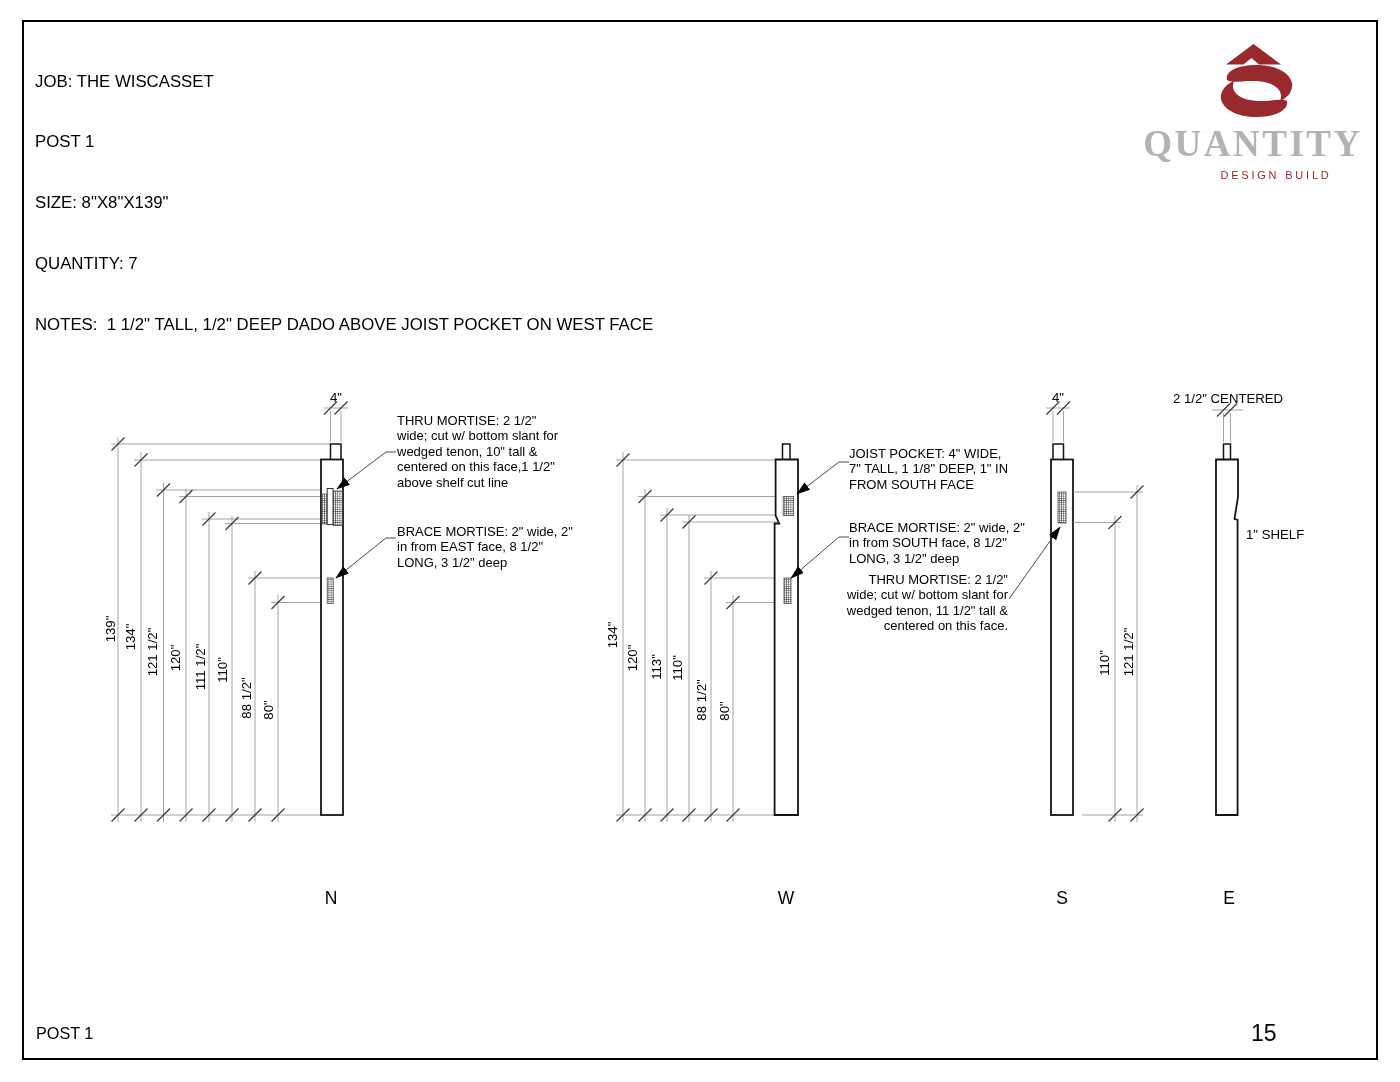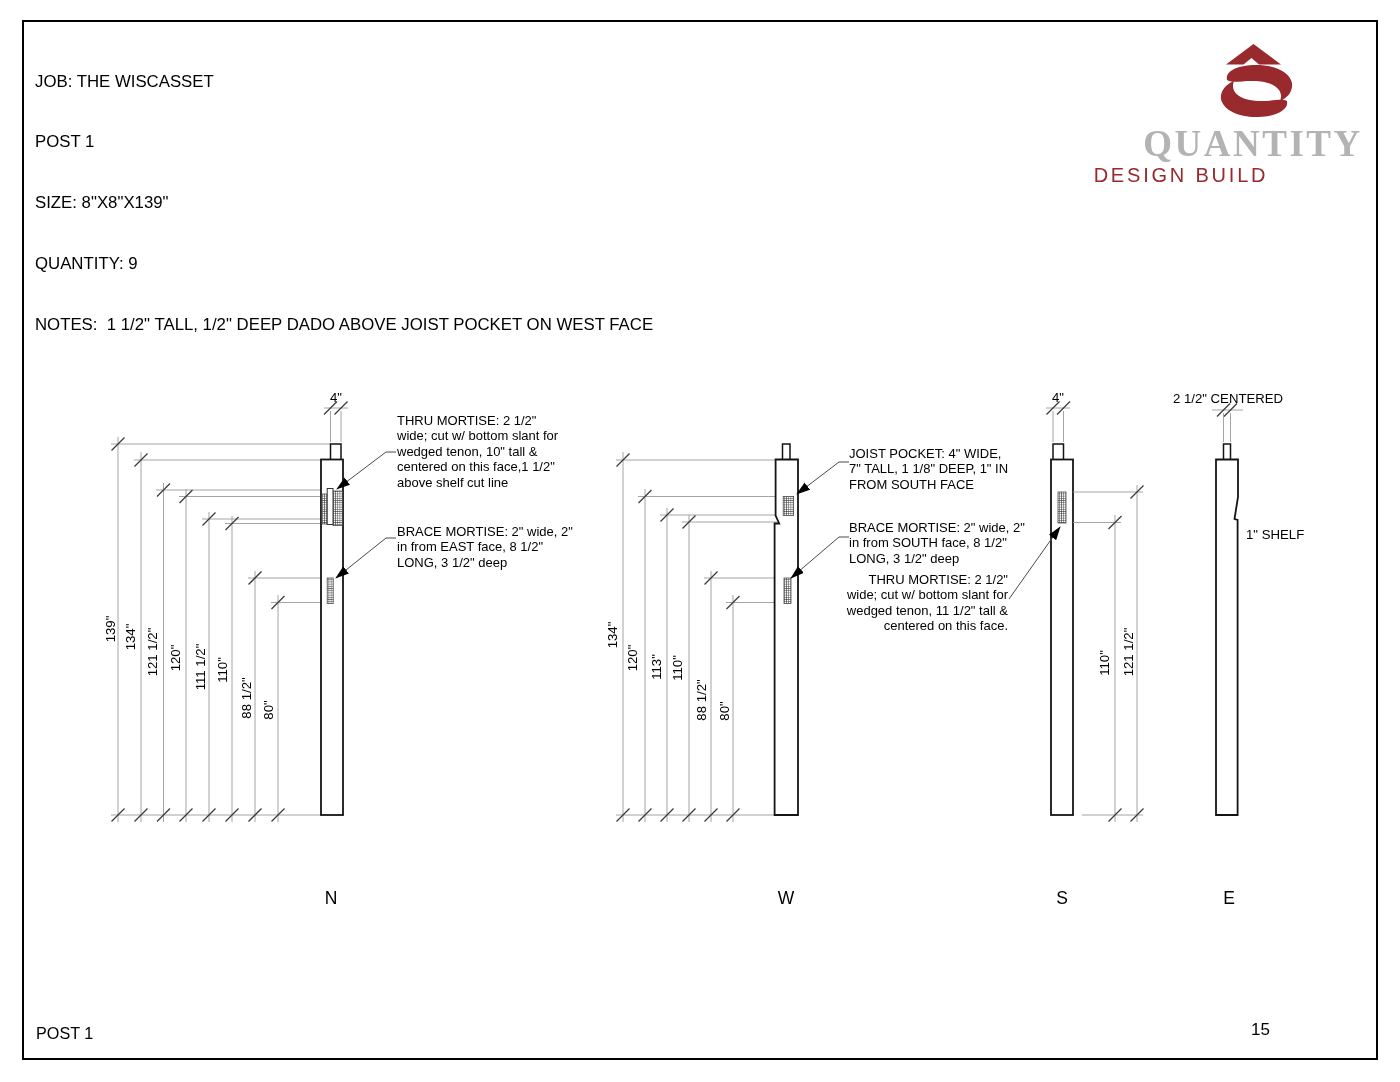--- a/index.html
+++ b/index.html
@@ -9,36 +9,36 @@
   .sheet-border { position:absolute; left:22px; top:20px; width:1352px; height:1036px;
           border:2px solid #000; }
   svg.linework { position:absolute; left:0; top:0; }
 
   .hdr { position:absolute; left:35px; top:31px; font-size:16.8px; line-height:20.3px; white-space:pre; }
   .hdr div { white-space:pre; }
 
   .logo-name { position:absolute; left:1253px; top:143px; transform:translate(-50%,-50%);
           font-family:"Liberation Serif", serif; font-weight:bold; font-size:37px;
           letter-spacing:2.5px; color:var(--logo-gray); white-space:nowrap; }
-  .logo-tagline { position:absolute; left:1181px; top:175px; transform:translate(-50%,-50%);
-          font-size:20px; letter-spacing:2.8px; color:var(--brand); white-space:nowrap; }
+  .logo-tagline { position:absolute; left:1276px; top:175px; transform:translate(-50%,-50%);
+          font-size:11px; letter-spacing:2.8px; color:var(--brand); white-space:nowrap; }
 
   .note { position:absolute; font-size:13px; line-height:15.4px; white-space:pre-line; }
   .note.right { text-align:right; }
 
   .dim-label { position:absolute; font-size:13.2px; white-space:nowrap;
           transform:translate(-50%,-50%) rotate(-90deg); }
   .top-dim { position:absolute; font-size:13.2px; white-space:nowrap;
           transform:translate(-50%,-50%); }
   .shelf-note { position:absolute; left:1246px; top:527px; font-size:13.2px; white-space:nowrap; }
 
   .view-label { position:absolute; font-size:17.5px; transform:translate(-50%,-50%); }
 
   .footer-left { position:absolute; left:36px; top:1024px; font-size:16.2px; }
-  .page-num { position:absolute; left:1251px; top:1020px; font-size:17px; }
+  .page-num { position:absolute; left:1251px; top:1020px; font-size:23px; }
 
   .dimline { stroke:#9a9a9a; stroke-width:0.9; fill:none; }
   .post { fill:#fff; stroke:#141414; stroke-width:1.8; }
   .tenon { fill:#fff; stroke:#141414; stroke-width:1.5; }
   .hatched { fill:url(#hatch); stroke:#4a4a4a; stroke-width:0.8; }
   .slot { fill:#fff; stroke:#333; stroke-width:1; }
   .leader { fill:none; stroke:#4a4a4a; stroke-width:1; }
   .brand-fill { fill:var(--brand); }
 </style>
 </head>
@@ -188,21 +188,21 @@
       <path class="brand-fill" d="M1226,64.5 L1253.5,44 L1281,64.5 L1259,64.5 L1251.5,58 L1243.5,64.5 Z"></path>
       <path class="brand-fill" d="M1227,80 C1225,71 1238,65 1256,65 C1275,65 1290,72 1292,83 C1293,91 1288,98 1280,101 C1284,91 1276,83.5 1261,81.5 C1245,79.5 1232,84 1227,80 Z"></path>
       <path class="brand-fill" d="M1287,101 C1289,110 1276,116.5 1258,117 C1239,117.5 1223,110 1221,99 C1220,91 1226,84 1234,81 C1230,91 1238,98.5 1253,100.5 C1269,102.5 1282,97.5 1287,101 Z"></path>
     </g>
   </svg>
 
   <div class="hdr">
     <div>JOB: THE WISCASSET</div>
     <div>POST 1</div>
     <div>SIZE: 8"X8"X139"</div>
-    <div>QUANTITY: 9</div>
+    <div>QUANTITY: 7</div>
     <div>NOTES:  1 1/2" TALL, 1/2" DEEP DADO ABOVE JOIST POCKET ON WEST FACE</div>
   </div>
 
   <div class="logo-name">QUANTITY</div>
   <div class="logo-tagline">DESIGN BUILD</div>
 
   <div class="note" style="left:397px; top:413px; width:175px;">THRU MORTISE: 2 1/2"
 wide; cut w/ bottom slant for
 wedged tenon, 10" tall &amp;
 centered on this face,1 1/2"

